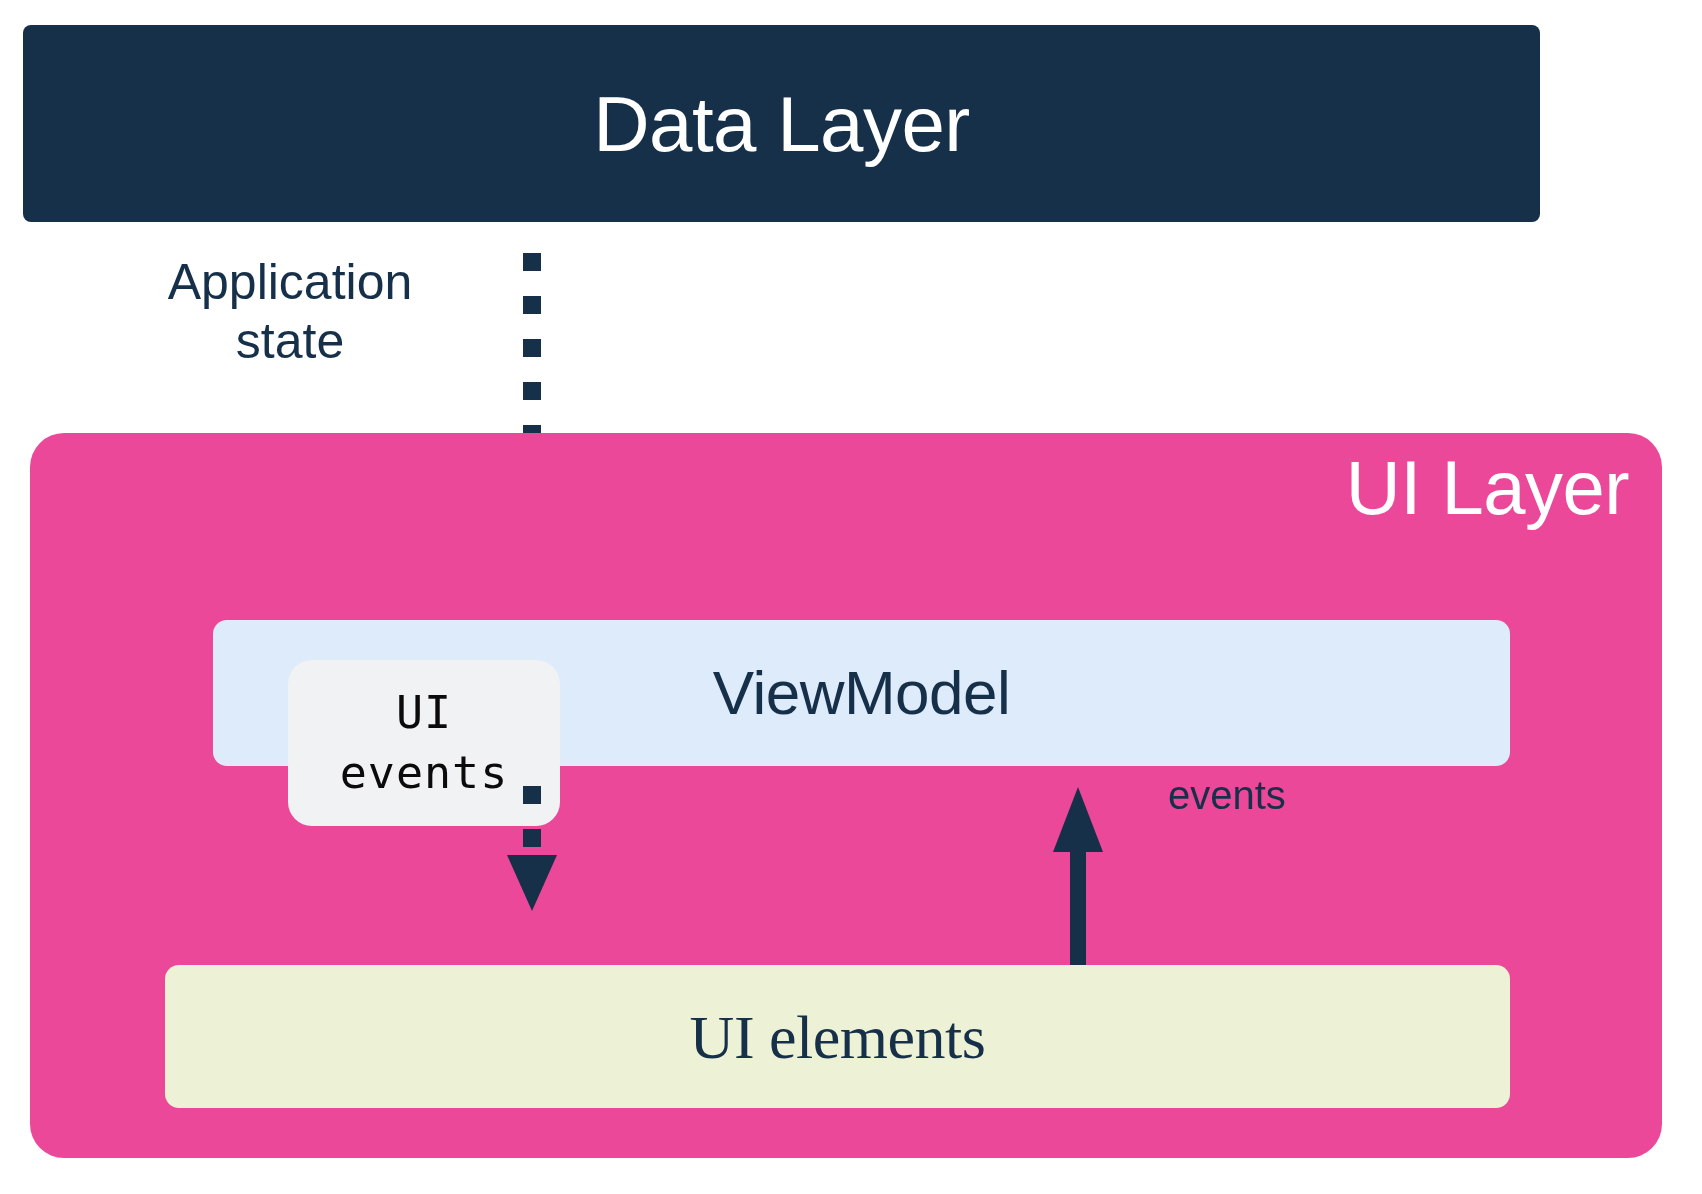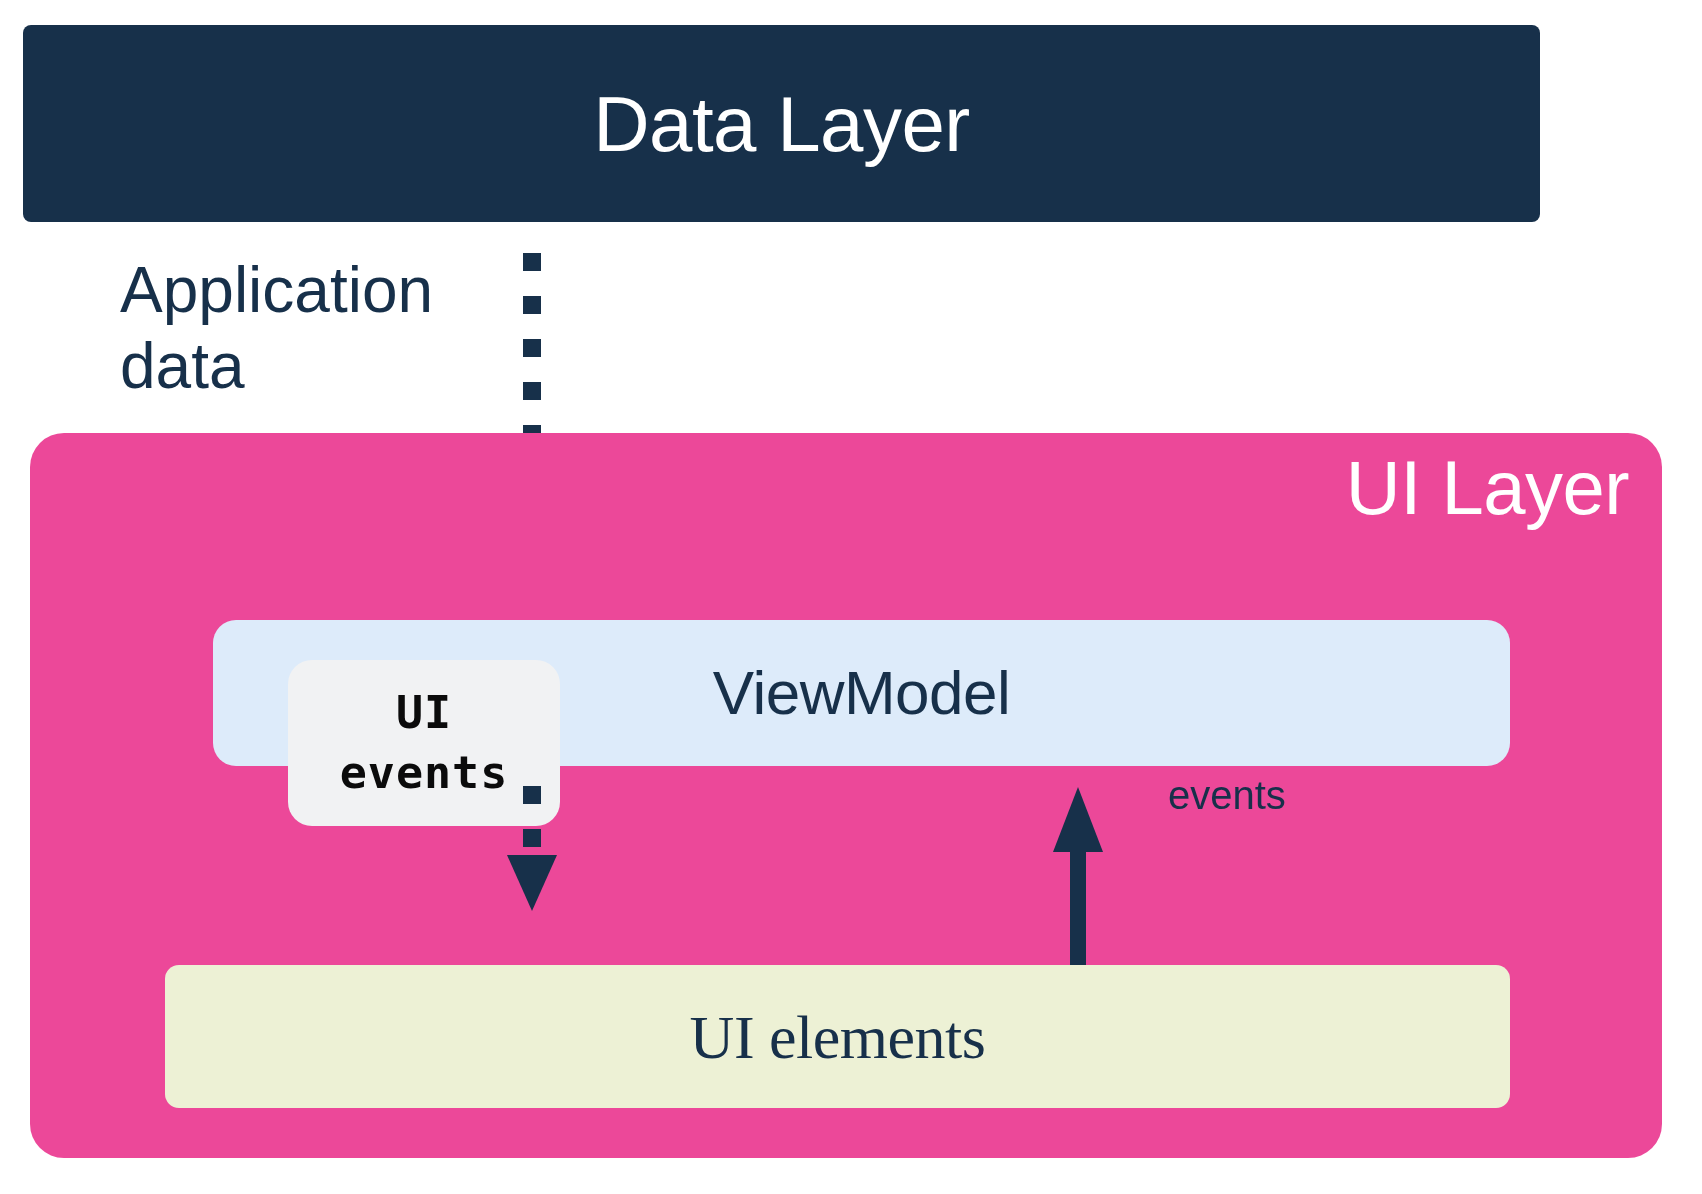--- a/index.html
+++ b/index.html
@@ -40,23 +40,23 @@
     letter-spacing: -0.5px;
     line-height: 1;
   }
 
   
   #app-data-label {
     position: absolute;
     left: 120px;
     top: 253px;
     width: 340px;
-    text-align: left;
-    color: #17304A;
-    font-size: 64px;
+    text-align: center;
+    color: #17304A;
+    font-size: 50px;
     line-height: 1.18;
     font-weight: 400;
   }
 
   
   #dotted-top {
     position: absolute;
     left: 523px;
     top: 253px;
     width: 18px;
@@ -128,21 +128,21 @@
   }
 
   
   #viewmodel-box {
     position: absolute;
     left: 183px;
     top: 187px;   
     width: 1297px;
     height: 146px;
     background: #DDEBFA;
-    border-radius: 23px;
+    border-radius: 14px;
     display: flex;
     align-items: center;
     justify-content: center;
   }
   #viewmodel-label {
     color: #17304A;
     font-size: 62px;
     font-weight: 400;
     line-height: 1;
     letter-spacing: -0.5px;
@@ -158,21 +158,21 @@
     background: #F1F2F3;
     border-radius: 24px;
     display: flex;
     flex-direction: column;
     align-items: center;
     justify-content: center;
     gap: 4px;
   }
   #ui-state-box .mono {
     font-family: "DejaVu Sans Mono", monospace;
-    font-weight: 700;
+    font-weight: 400;
     font-size: 45px;
     color: #0b0b0b;
     line-height: 1.25;
     letter-spacing: 1px;
   }
 
   
   #events-arrow {
     position: absolute;
     left: 1023px;  
@@ -234,21 +234,21 @@
 <body>
 
 <div id="stage">
 
   <div id="data-layer">
     <span id="data-layer-title">Data Layer</span>
   </div>
 
   <div id="app-data-label">
     <div>Application</div>
-    <div>data</div>
+    <div>state</div>
   </div>
 
   <div id="dotted-top">
     <div class="seg" style="top:0px"></div>
     <div class="seg" style="top:43px"></div>
     <div class="seg" style="top:86px"></div>
     <div class="seg" style="top:129px"></div>
     <div class="seg" style="top:172px"></div>
     <div class="seg" style="top:215px"></div>
   </div>

